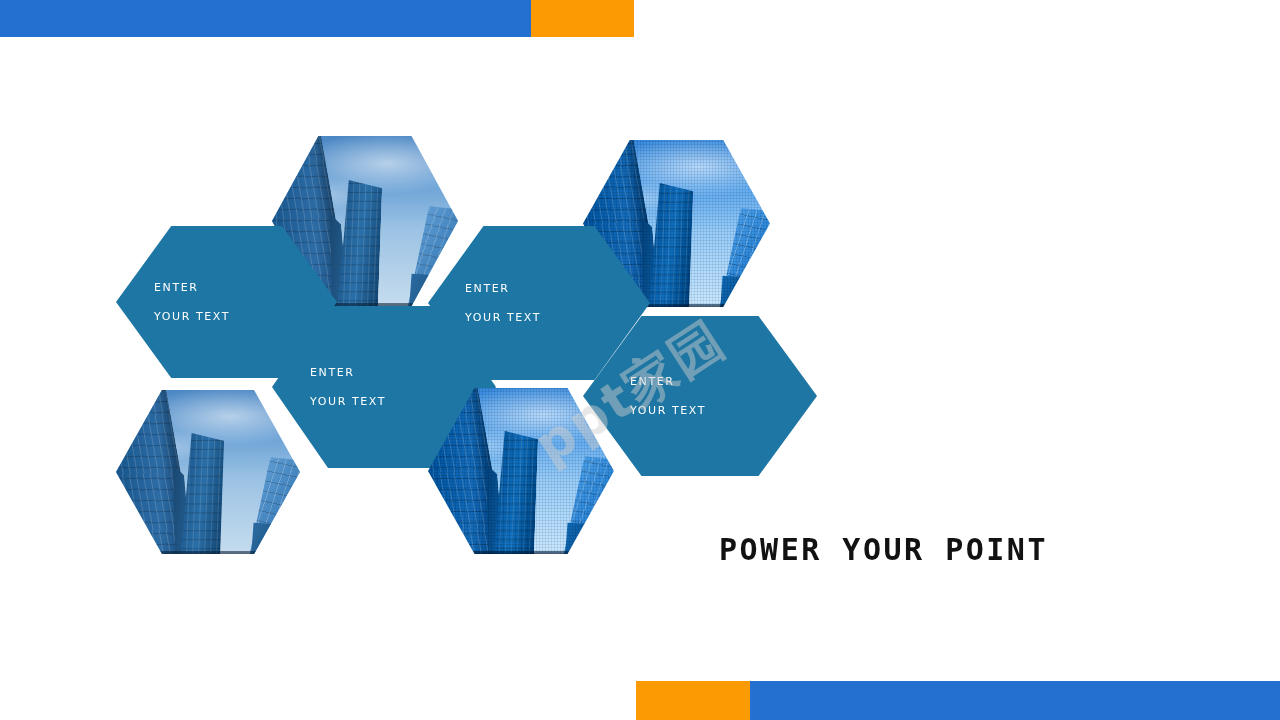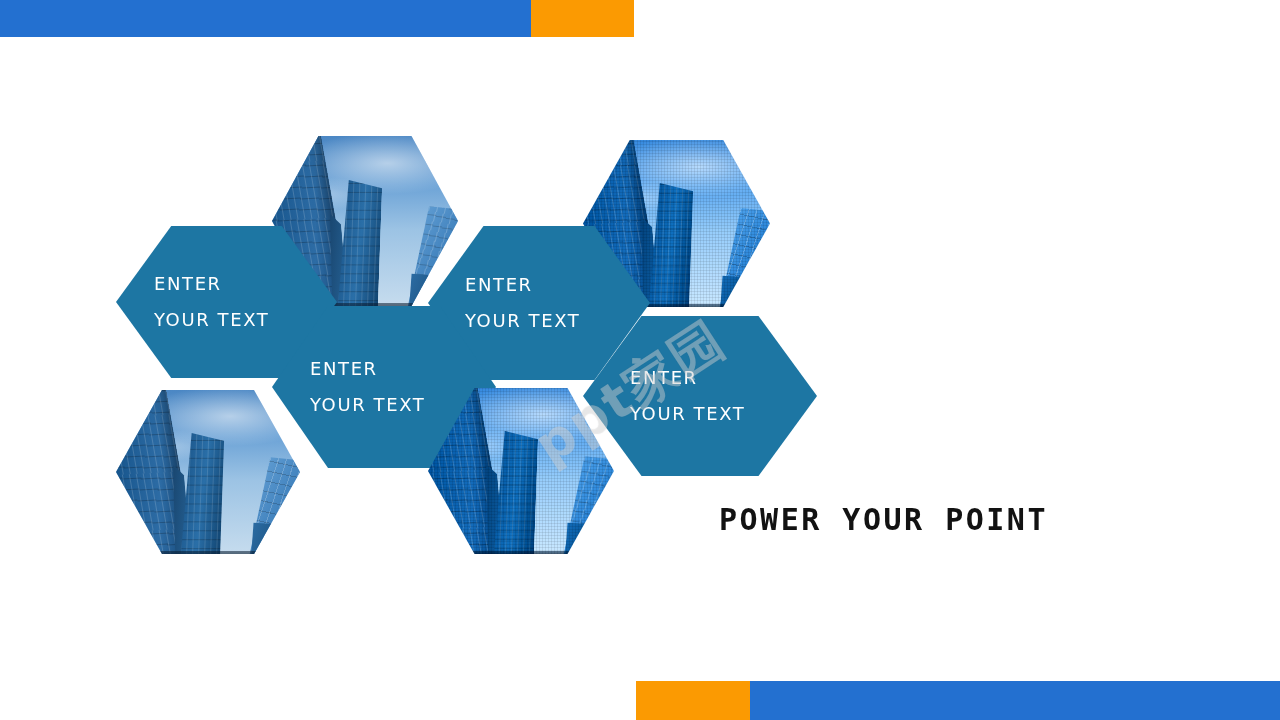--- a/index.html
+++ b/index.html
@@ -27,21 +27,21 @@
     clip-path:polygon(25% 0%,75% 0%,100% 50%,75% 100%,25% 100%,0% 50%);
     overflow:hidden;position:relative;
   }
   .hex-text{
     background:#1d76a3;
     display:flex;flex-direction:column;
     align-items:flex-start;justify-content:center;
   }
   .hex-text .line{
     color:#ffffff;
-    font-size:18px;
+    font-size:11px;
     letter-spacing:1.6px;
     line-height:1.0;
     white-space:nowrap;
     font-family:"DejaVu Sans",sans-serif;
   }
   .hex-text .line.l1{margin-bottom:18px;}
 
   
   .photo{
     background:linear-gradient(180deg,#4b87c4 0%,#6ba2d6 28%,#9cc3e4 55%,#c6dcee 100%);
@@ -123,21 +123,21 @@
   #watermark .wm-text{
     font-size:52px;font-weight:bold;
     color:rgba(255,255,255,0.30);
     letter-spacing:2px;
     font-family:"DejaVu Sans",sans-serif;
     text-shadow:0 0 1px rgba(120,120,120,.25);
     white-space:nowrap;
   }
 
   
-  #text-block{position:absolute;left:719px;top:505px;width:480px;}
+  #text-block{position:absolute;left:719px;top:535px;width:480px;}
   #page-title{
     font-family:"DejaVu Sans Mono","Liberation Mono",monospace;
     font-weight:bold;
     font-size:30px;
     color:#121212;
     letter-spacing:2.5px;
     line-height:1;
     margin:0 0 26px 0;
     white-space:nowrap;
   }

